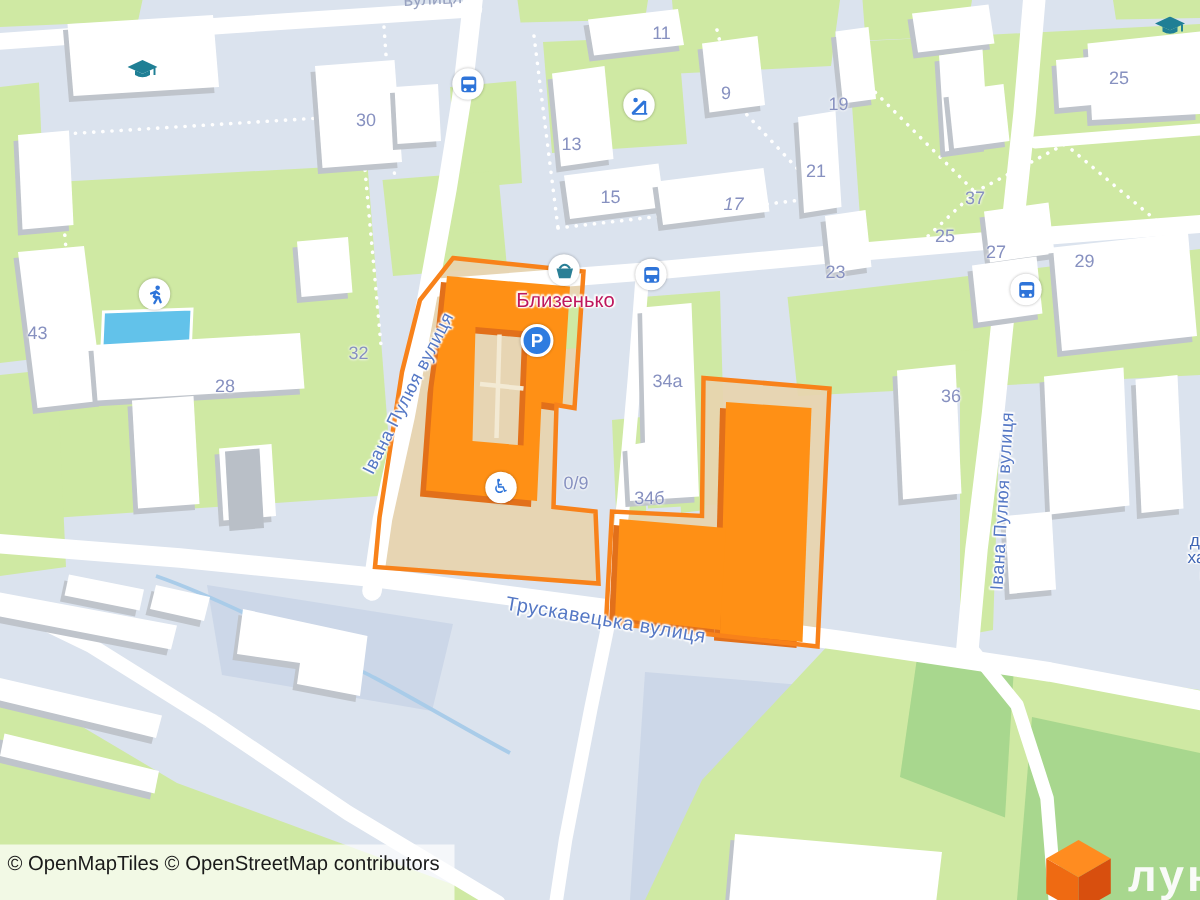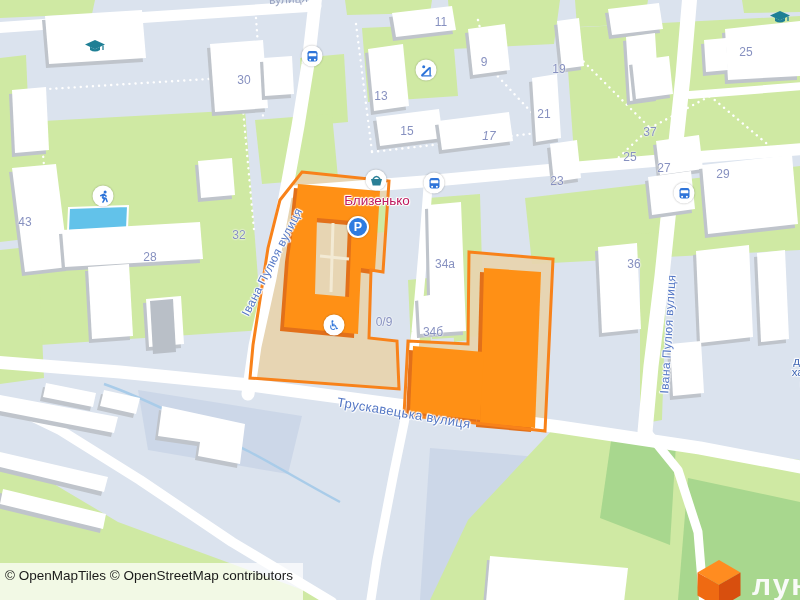--- a/index.html
+++ b/index.html
@@ -282,21 +282,21 @@
       <div class="house-number" style="left: 489px; top: 136px; font-style: italic;">17</div>
       <div class="house-number" style="left: 559px; top: 69px;">19</div>
       <div class="house-number" style="left: 544px; top: 114px;">21</div>
       <div class="house-number" style="left: 557px; top: 156px; margin-top: 25px;">23</div>
       <div class="house-number" style="left: 746px; top: 52px;">25</div>
       <div class="house-number" style="left: 630px; top: 157px;">25</div>
       <div class="house-number" style="left: 664px; top: 168px;">27</div>
       <div class="house-number" style="left: 723px; top: 174px;">29</div>
       <div class="house-number" style="left: 650px; top: 88px; margin-top: 44px;">37</div>
       <div class="house-number" style="left: 634px; top: 264px;">36</div>
-      <div class="house-number" style="left: 445px; top: 264px; text-align: center;">34а</div>
+      <div class="house-number" style="left: 445px; top: 254px; text-align: center;">34а</div>
       <div class="house-number" style="left: 433px; top: 308px; margin-top: 24px;">34б</div>
       <div class="house-number" style="left: 384px; top: 322px;">0/9</div>
     </div>
 
   <div class="overlay">
 
   <div class="map-icon" style="left: 95px; top: 47px;"><span class="cap">
       <svg width="20" height="14" viewBox="0 0 20 14">
         <polygon points="10,0 20,4.6 10,9.2 0,4.6" fill="#1f7f95"></polygon>
         <path d="M5,6.8 V10 Q10,13 15,10 V6.8 L10,9.2 Z" fill="#1f7f95"></path>

